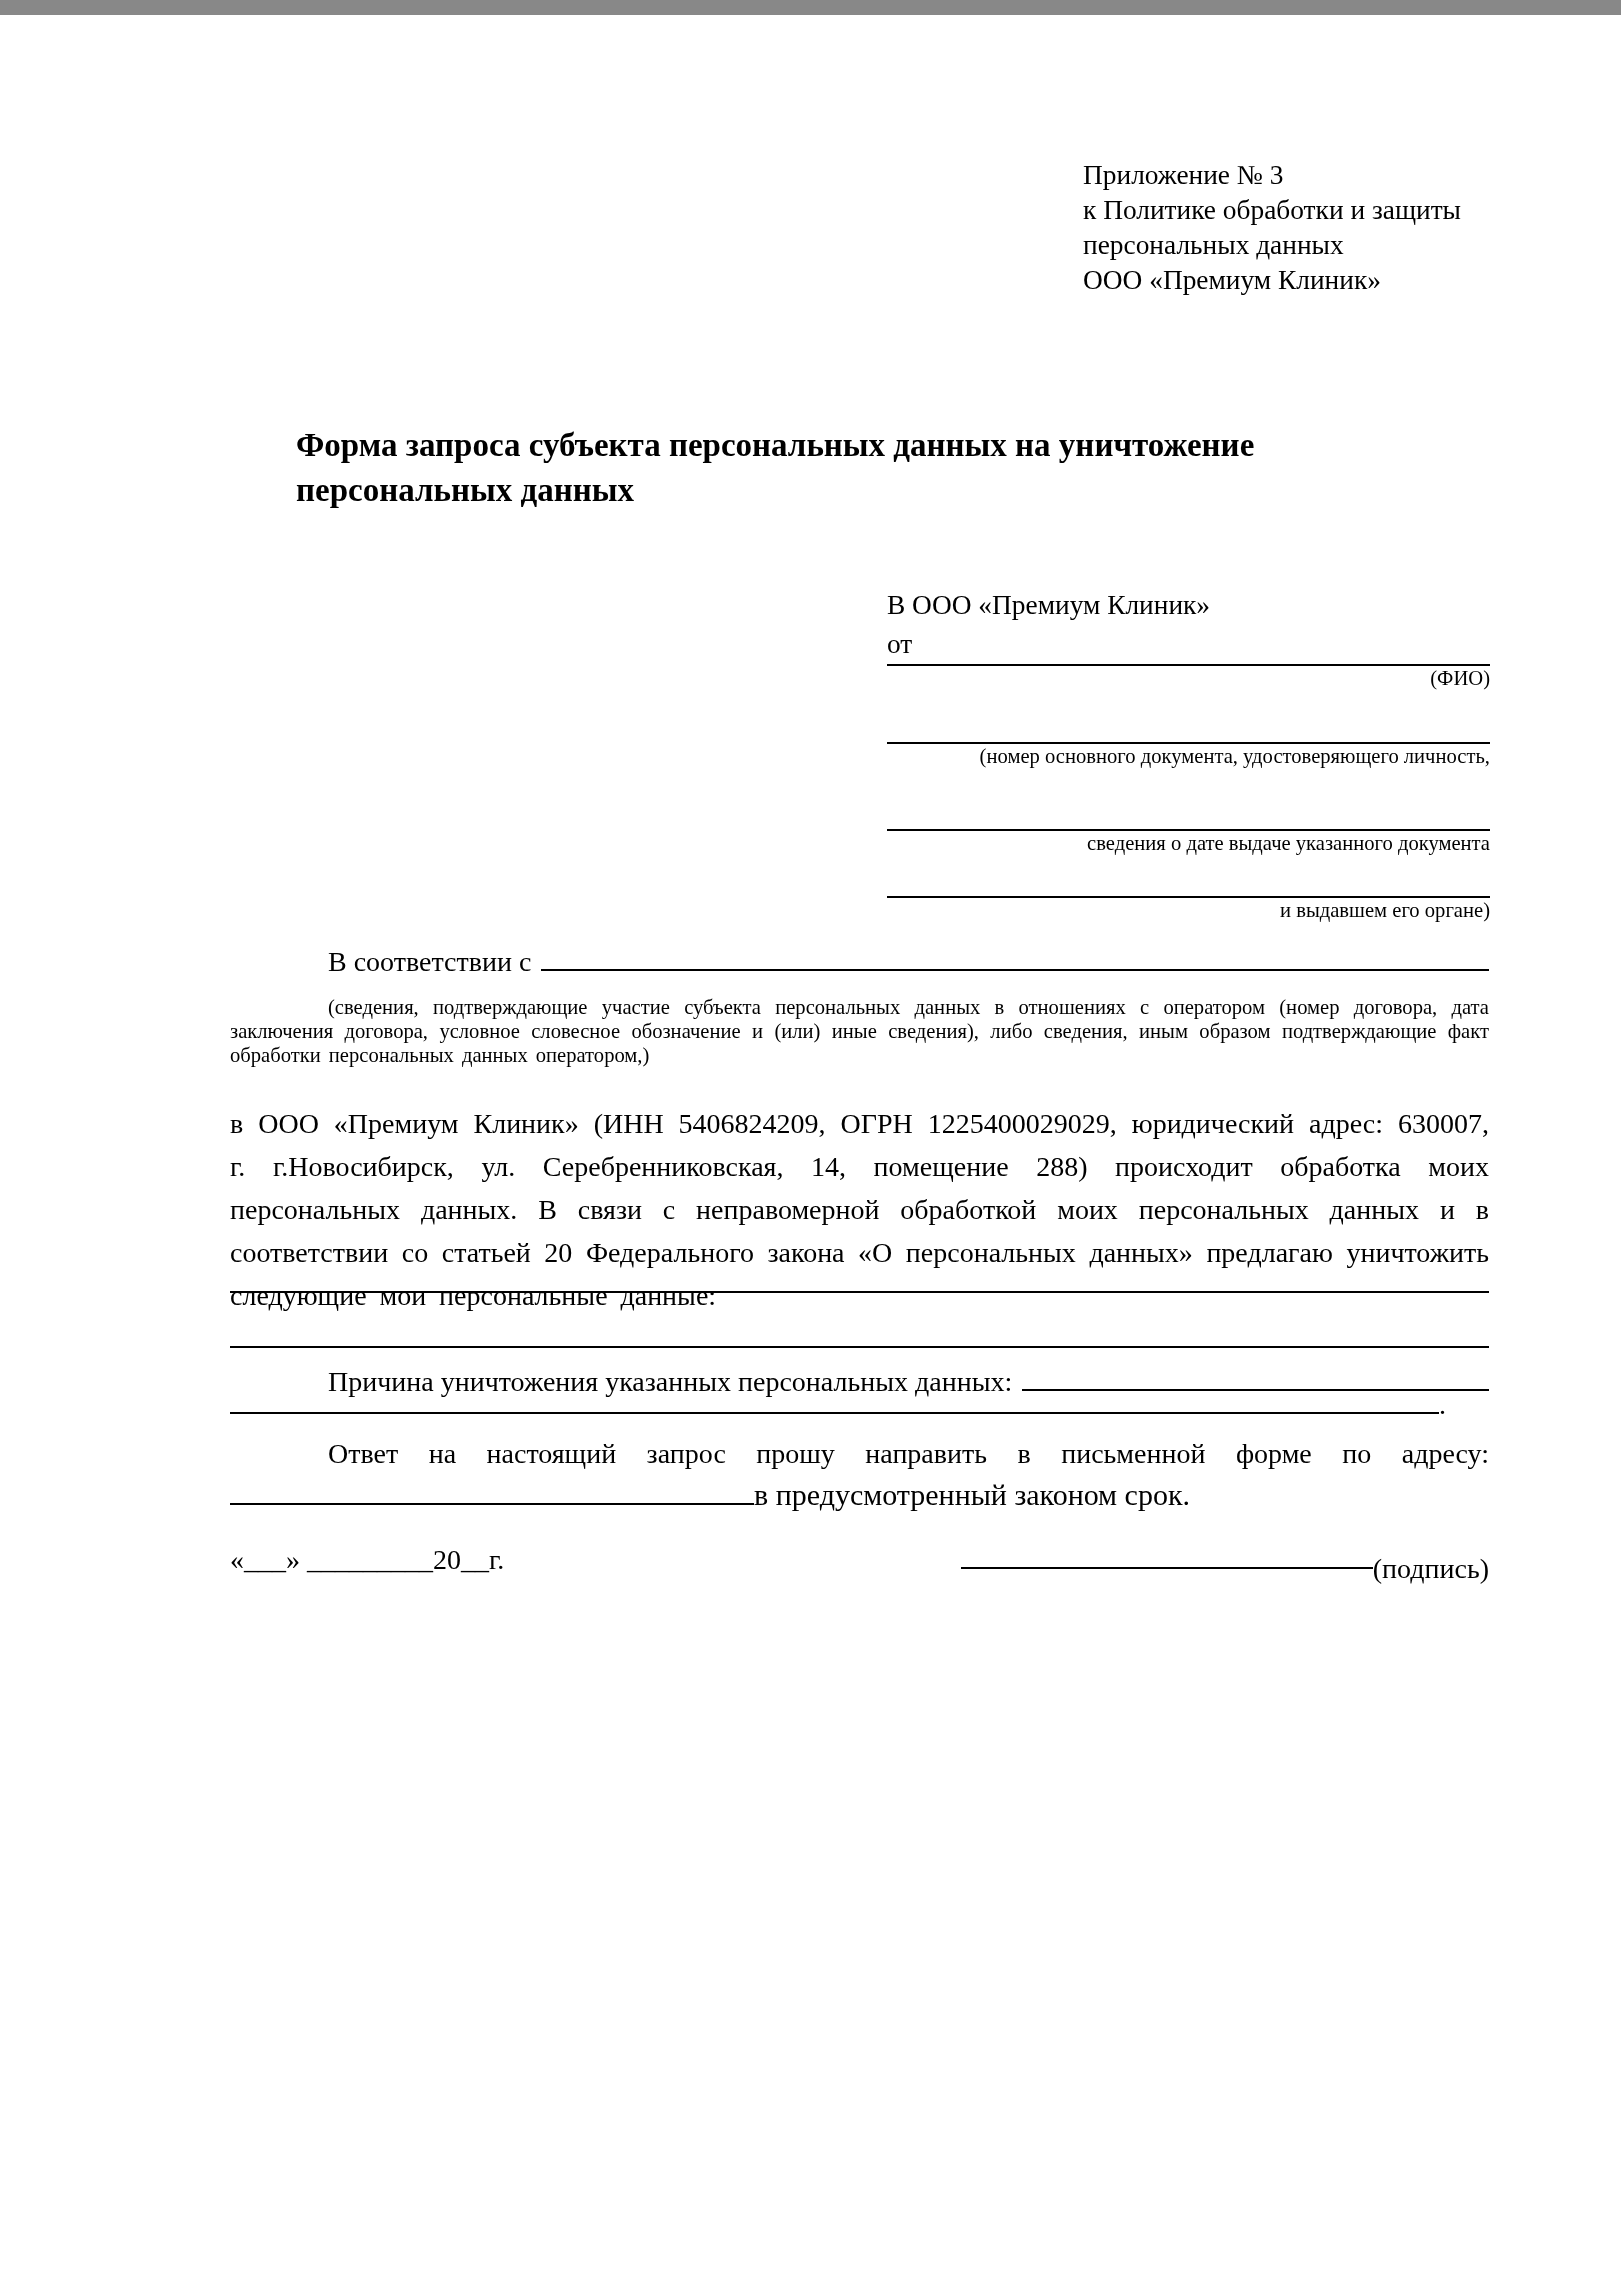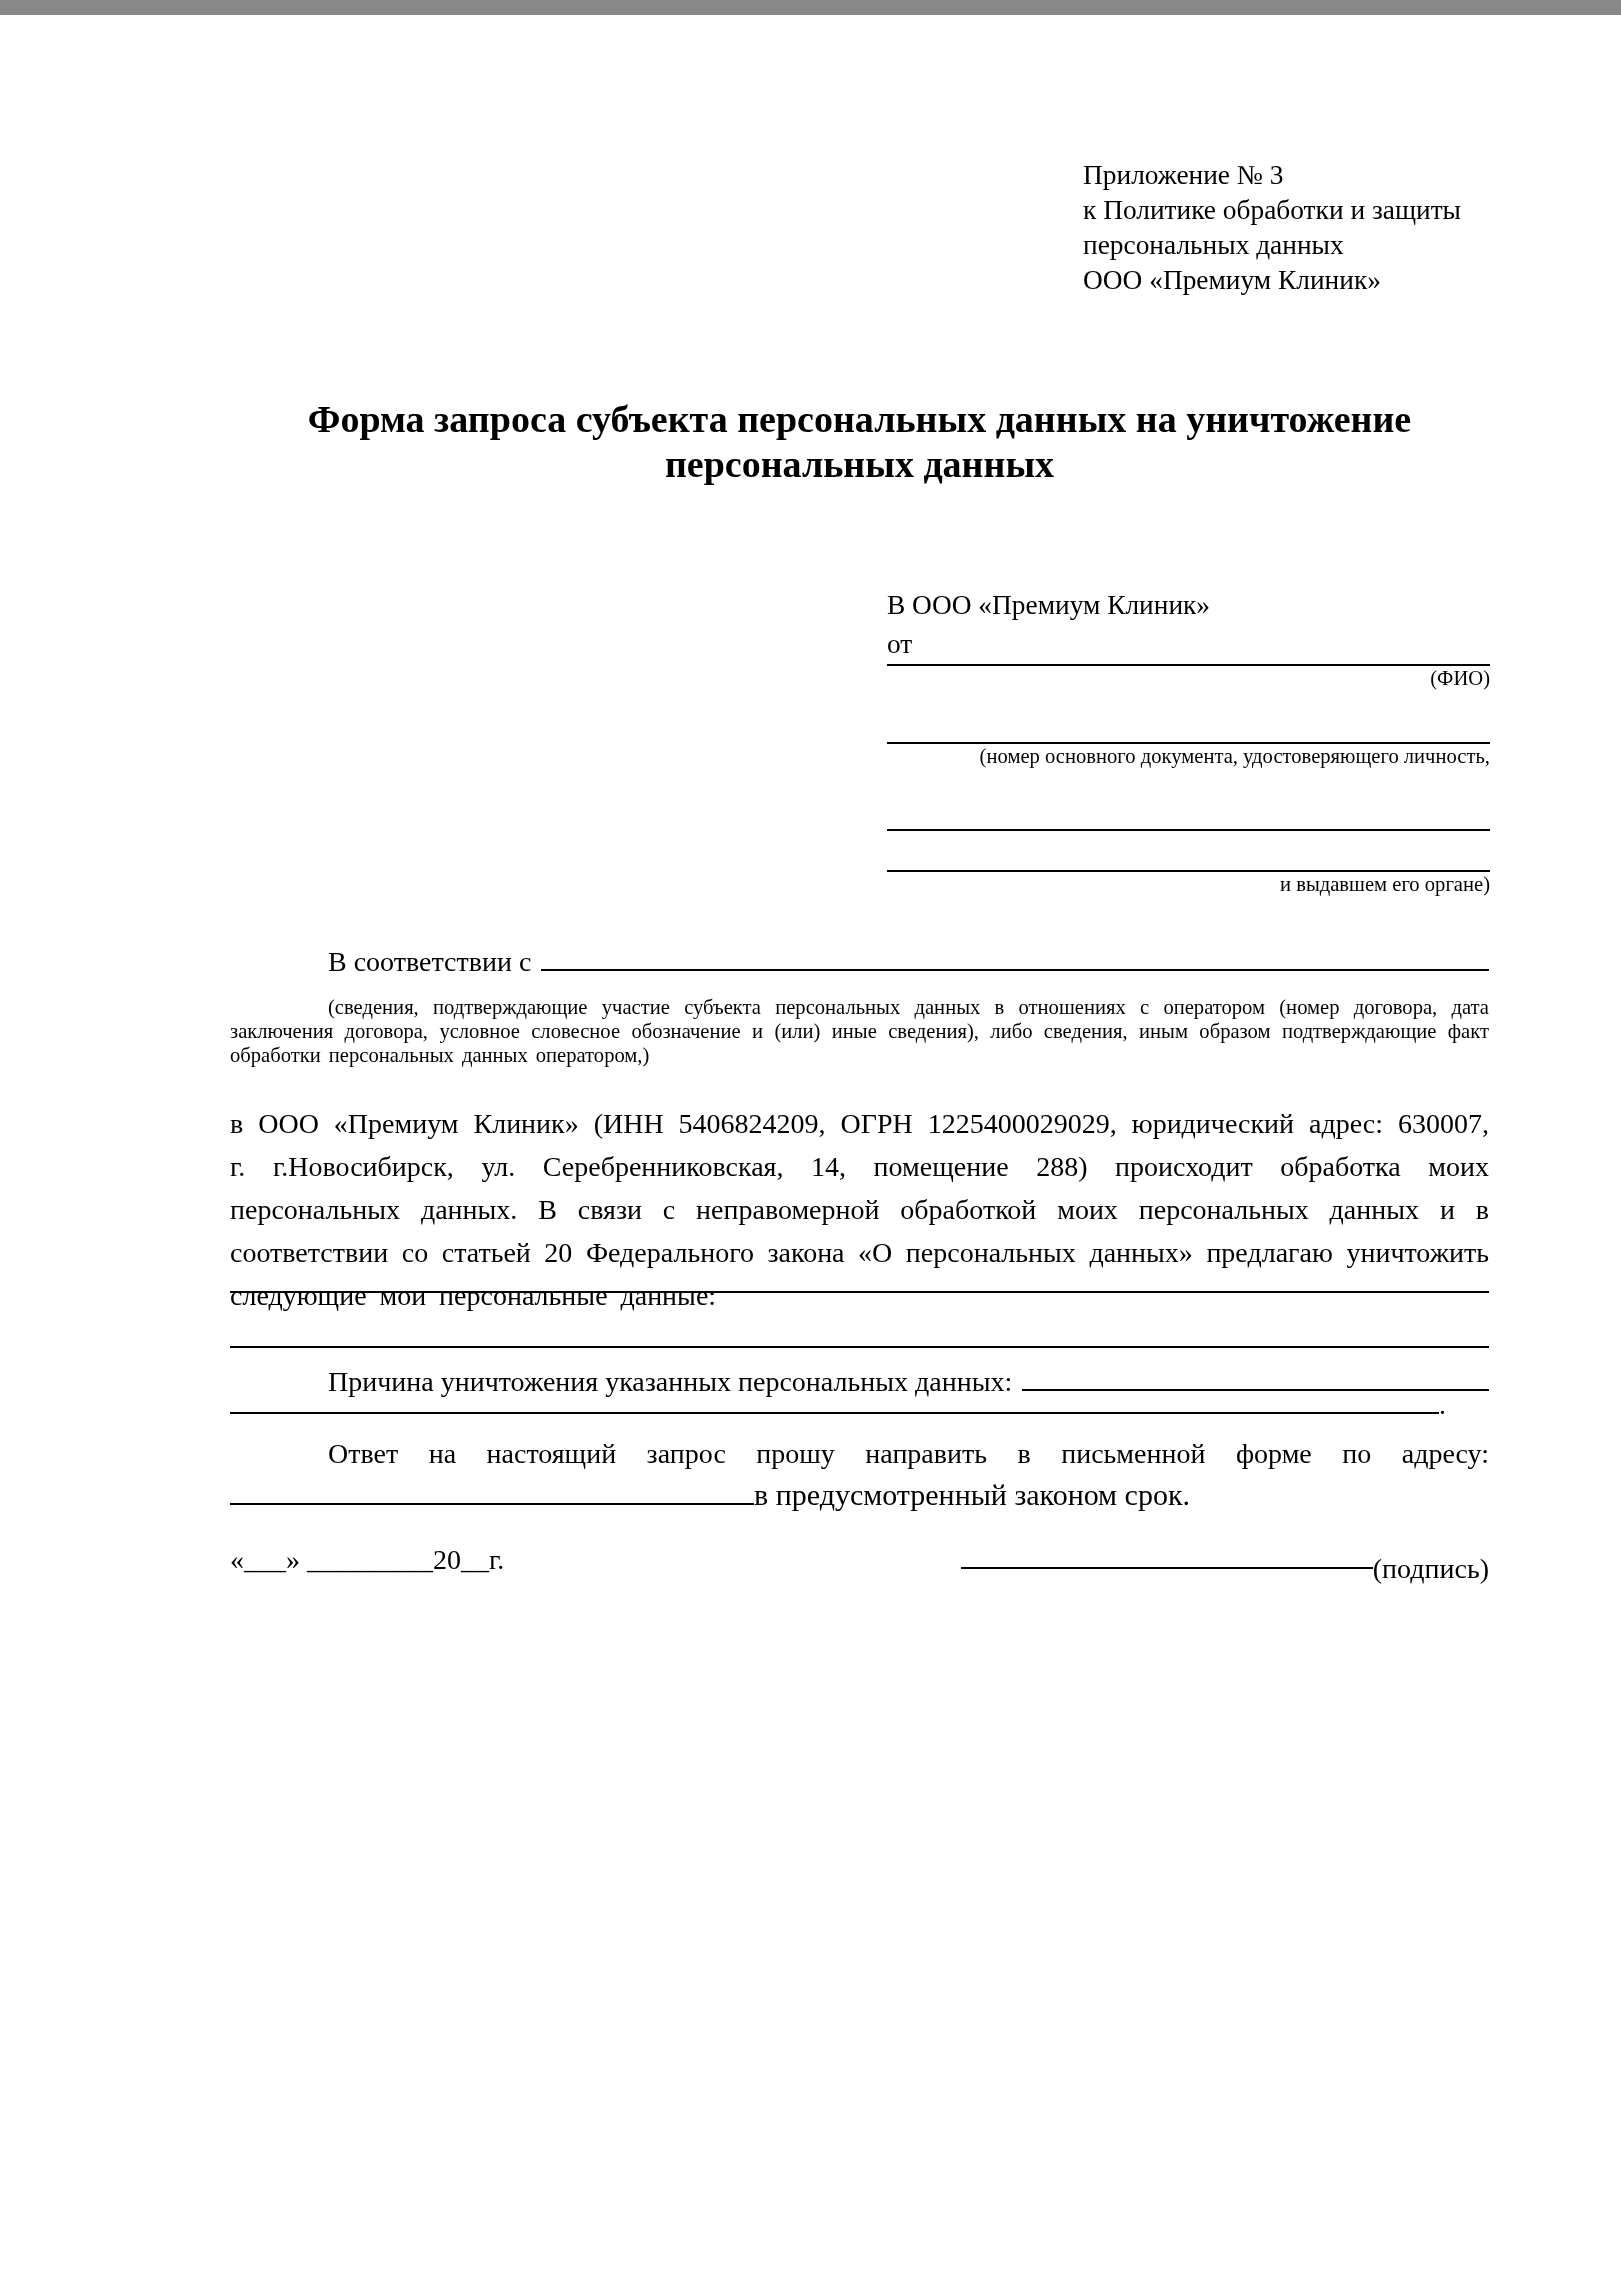--- a/index.html
+++ b/index.html
@@ -9,21 +9,21 @@
     background:#ffffff;
     color:#000000;
     font-family:Liberation Serif, serif;
     margin:15px auto;
     overflow:hidden;
   }
   .abs{position:absolute;}
   
   .header-note{left:1083px;top:143px;width:431px;font-size:27.4px;line-height:35px;}
   
-  .form-title{left:296px;top:382px;width:1127px;text-align:center;font-weight:700;font-size:38px;line-height:45px;}
+  .form-title{left:296px;top:408px;width:1127px;font-weight:700;font-size:33px;line-height:45px;}
   
   .addressee{left:887px;top:571px;width:603px;font-size:27.4px;line-height:39px;}
   .addressee .rule{border-bottom:2.9px solid #000;height:0;}
   .addressee .caption{font-size:20.6px;line-height:25.5px;text-align:right;}
   .sp1{height:0;}
   .sp2{height:50px;}
   .sp3{height:60px;}
   .sp4{height:39px;}
   
   .row{display:flex;align-items:baseline;}
@@ -75,20 +75,21 @@
     <div class="sp1"></div>
     <div class="rule"></div>
     <div class="caption">(ФИО)</div>
 
     <div class="sp2"></div>
     <div class="rule"></div>
     <div class="caption">(номер основного документа, удостоверяющего личность,</div>
 
     <div class="sp3"></div>
     <div class="rule"></div>
+    <div class="caption">сведения о дате выдаче указанного документа</div>
 
     <div class="sp4"></div>
     <div class="rule"></div>
     <div class="caption">и выдавшем его органе)</div>
   </div>
 
   <div class="abs row accordance-row">
     <span class="indent"></span>
     <span class="lead">В соответствии с</span>
     <span class="fill"></span>

